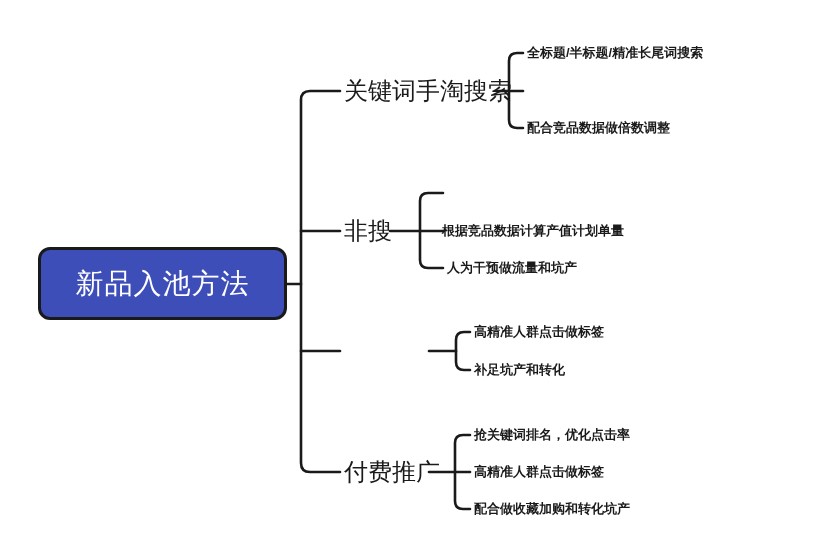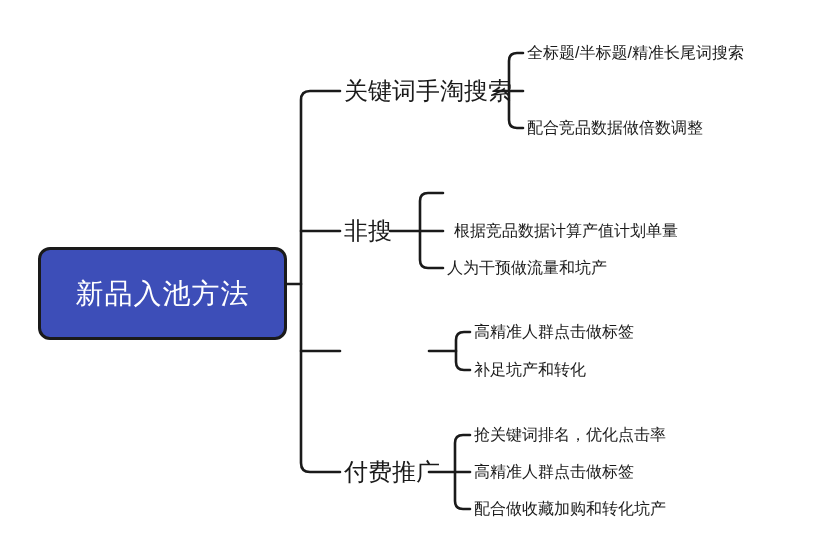--- a/index.html
+++ b/index.html
@@ -13,42 +13,43 @@
   }
   .wires{position:absolute;left:0;top:0;width:816px;height:556px;}
   .wires path{
     fill:none;
     stroke:var(--line,#1a1a1a);
     stroke-width:2.6;
     stroke-linecap:round;
   }
   .root-node{
     position:absolute;
-    left:38px;top:247px;width:249px;height:93px;
+    left:38px;top:247px;width:249px;height:73px;
     box-sizing:border-box;
     background:var(--root-bg,#3d4eb8);
     border:3px solid var(--line,#1a1a1a);
     border-radius:12px;
     display:flex;align-items:center;justify-content:center;
     color:var(--root-text,#ffffff);
     font-size:28px;
     letter-spacing:1px;
     white-space:nowrap;
   }
   .branch{
     position:absolute;
     transform:translateY(-50%);
     font-size:24px;
     white-space:nowrap;
   }
   .leaf{
     position:absolute;
     transform:translateY(-50%);
-    font-size:16px;
+    font-size:13px;
     white-space:nowrap;
+    font-weight:bold;
   }
 </style>
 </head>
 <body>
 
 <div class="canvas">
 
   <svg class="wires" viewBox="0 0 816 556" aria-hidden="true">
 
     <path d="M287 284 H301"></path>
@@ -75,21 +76,21 @@
     <span>新品入池方法</span>
   </div>
 
   <div class="branch" style="left:344px;top:91px">关键词手淘搜索</div>
   <div class="branch" style="left:344px;top:231px">非搜</div>
   <div class="branch" style="left:344px;top:472px">付费推广</div>
 
   <div class="leaf" style="left:527px;top:53px">全标题/半标题/精准长尾词搜索</div>
   <div class="leaf" style="left:527px;top:128px">配合竞品数据做倍数调整</div>
 
-  <div class="leaf" style="left:454px;top:231px">根据竞品数据计算产值计划单量</div>
+  <div class="leaf" style="left:442px;top:231px">根据竞品数据计算产值计划单量</div>
   <div class="leaf" style="left:447px;top:268px">人为干预做流量和坑产</div>
 
   <div class="leaf" style="left:474px;top:332px">高精准人群点击做标签</div>
   <div class="leaf" style="left:474px;top:370px">补足坑产和转化</div>
 
   <div class="leaf" style="left:474px;top:435px">抢关键词排名，优化点击率</div>
   <div class="leaf" style="left:474px;top:472px">高精准人群点击做标签</div>
   <div class="leaf" style="left:474px;top:509px">配合做收藏加购和转化坑产</div>
 
 </div>

